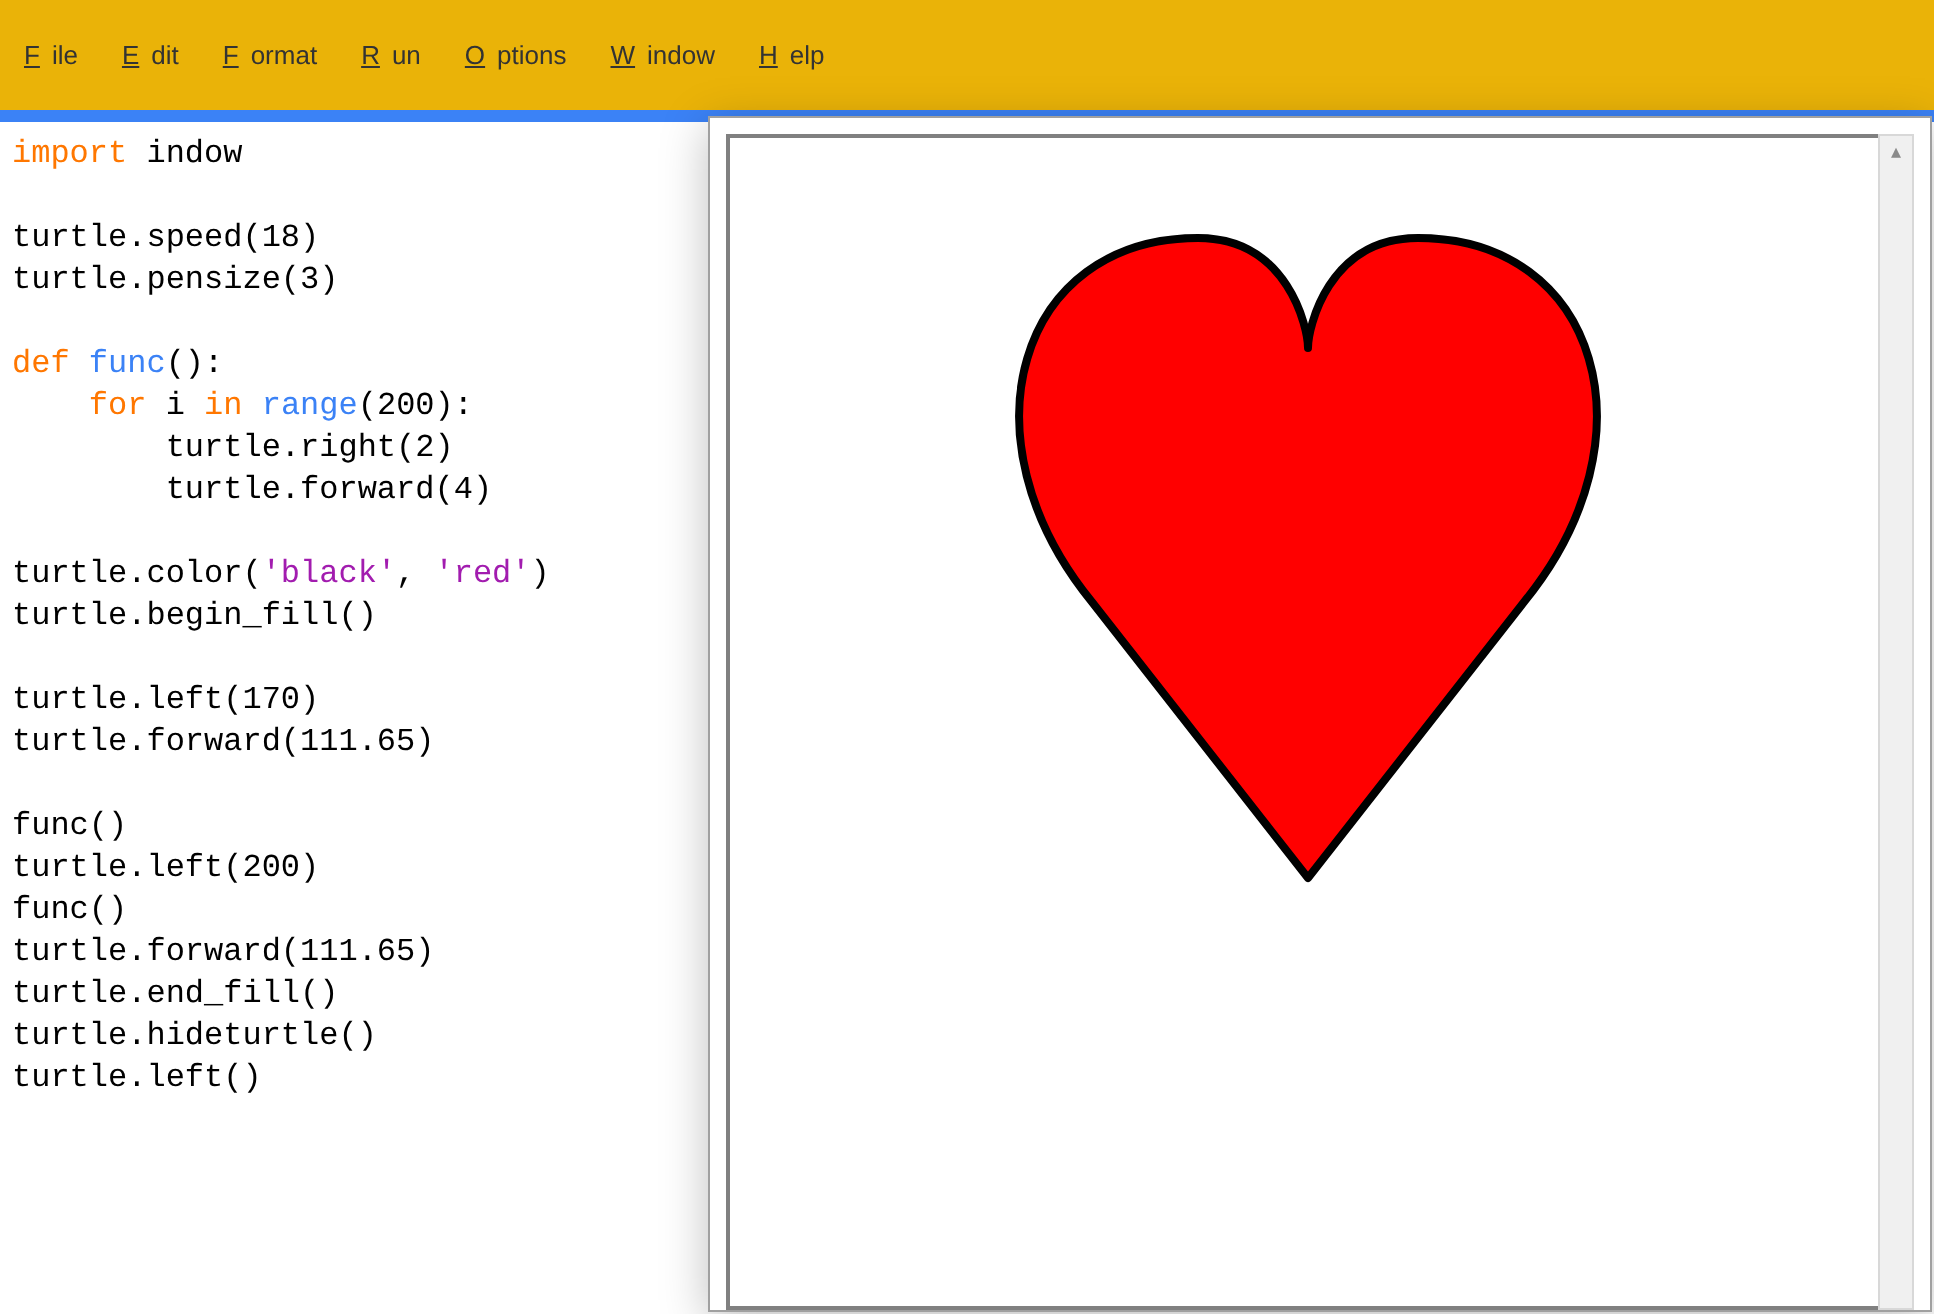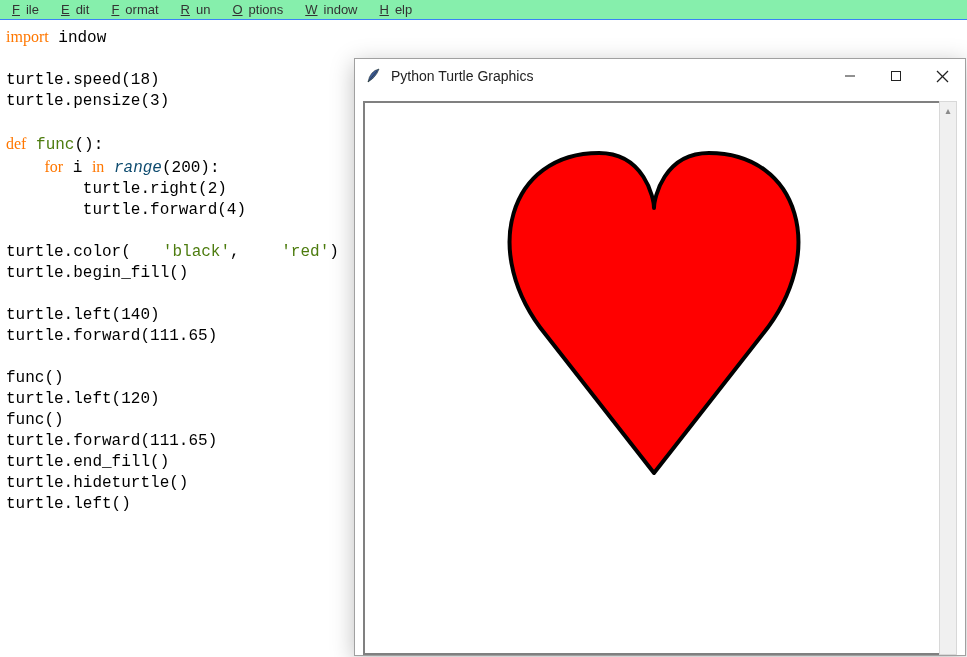--- a/index.html
+++ b/index.html
@@ -12,45 +12,45 @@
       font-size: 13px;
       background: #ffffff;
       width: 967px;
       height: 657px;
       overflow: hidden;
       position: relative;
     }
     .menubar {
       display: flex;
       gap: 4px;
-      padding: 0 6px;
-      border-bottom: 1px solid #3b82f6;
-      background: #86efac;
+      padding: 18px 6px;
+      border-bottom: 6px solid #3b82f6;
+      background: #eab308;
       color: #333;
       font-size: 13px;
     }
     .menubar span {
       padding: 2px 6px;
       cursor: default;
     }
     .menubar span u {
       text-decoration: underline;
     }
     .editor {
       font-family: "Courier New", monospace;
       font-size: 16px;
       line-height: 21px;
       padding: 6px 6px;
       white-space: pre;
       color: #000;
     }
-    .kw-orange { color: #ff7700; font-family: Liberation Serif, serif; }
-    .kw-blue { color: #4d7c0f; }
-    .kw-purple { color: #0c4a6e; font-style: italic; }
-    .kw-green { color: #4d7c0f; margin-left: 32px; }
+    .kw-orange { color: #ff7700; }
+    .kw-blue { color: #3b82f6; }
+    .kw-purple { color: #3b82f6; }
+    .kw-green { color: #a21caf; }
 
     .turtle-window {
       position: absolute;
       top: 58px;
       left: 354px;
       width: 612px;
       height: 598px;
       background: #ffffff;
       border: 1px solid #a0a0a0;
       box-shadow: 0 5px 22px rgba(0,0,0,0.25);
@@ -141,60 +141,33 @@
 <span>turtle.pensize(3)</span>
 <span></span>
 <span class="kw-orange">def</span><span class="kw-blue"> func</span><span>():</span>
 <span>    </span><span class="kw-orange">for</span><span> i </span><span class="kw-orange">in</span><span> </span><span class="kw-purple">range</span><span>(200):</span>
 <span>        turtle.right(2)</span>
 <span>        turtle.forward(4)</span>
 <span></span>
 <span>turtle.color(</span><span class="kw-green">'black'</span><span>, </span><span class="kw-green">'red'</span><span>)</span>
 <span>turtle.begin_fill()</span>
 <span></span>
-<span>turtle.left(140)</span>
+<span>turtle.left(170)</span>
 <span>turtle.forward(111.65)</span>
 <span></span>
 <span>func()</span>
-<span>turtle.left(120)</span>
+<span>turtle.left(200)</span>
 <span>func()</span>
 <span>turtle.forward(111.65)</span>
 <span>turtle.end_fill()</span>
 <span>turtle.hideturtle()</span>
 <span>turtle.left()</span>
 </div>
 
 <div class="turtle-window">
-  <div class="titlebar">
-    <span class="feather">
-      <svg width="18" height="18" viewBox="0 0 18 18">
-        <path d="M3 15 Q5 4 14 2 Q12 7 10 9 Q8 12 3 15 Z" fill="#3b5998" stroke="#233" stroke-width="0.6"></path>
-        <line x1="3" y1="15" x2="12" y2="4" stroke="#233" stroke-width="0.7"></line>
-      </svg>
-    </span>
-    <span class="title-text">Python Turtle Graphics</span>
-    <div class="win-controls">
-      <div class="win-btn">
-        <svg width="12" height="12">
-            <line x1="1" y1="6" x2="11" y2="6" stroke="#222" stroke-width="1"></line>
-          </svg>
-      </div>
-      <div class="win-btn">
-        <svg width="12" height="12">
-            <rect x="1.5" y="1.5" width="9" height="9" fill="none" stroke="#222" stroke-width="1"></rect>
-          </svg>
-      </div>
-      <div class="win-btn">
-        <svg width="13" height="13">
-            <line x1="1" y1="1" x2="12" y2="12" stroke="#222" stroke-width="1.2"></line>
-            <line x1="12" y1="1" x2="1" y2="12" stroke="#222" stroke-width="1.2"></line>
-          </svg>
-      </div>
-    </div>
-  </div>
   <div class="canvas-wrap">
     <div class="canvas-area">
       <svg class="heart-svg" width="430" height="390" viewBox="0 0 430 390">
         <path id="heart-path" d="M215 360
              L107 222
              C40 140 70 40 160 40
              C205 40 215 85 215 95
              C215 85 225 40 270 40
              C360 40 390 140 323 222
              L215 360 Z" fill="#ff0000" stroke="#000000" stroke-width="4" stroke-linejoin="round"></path>

